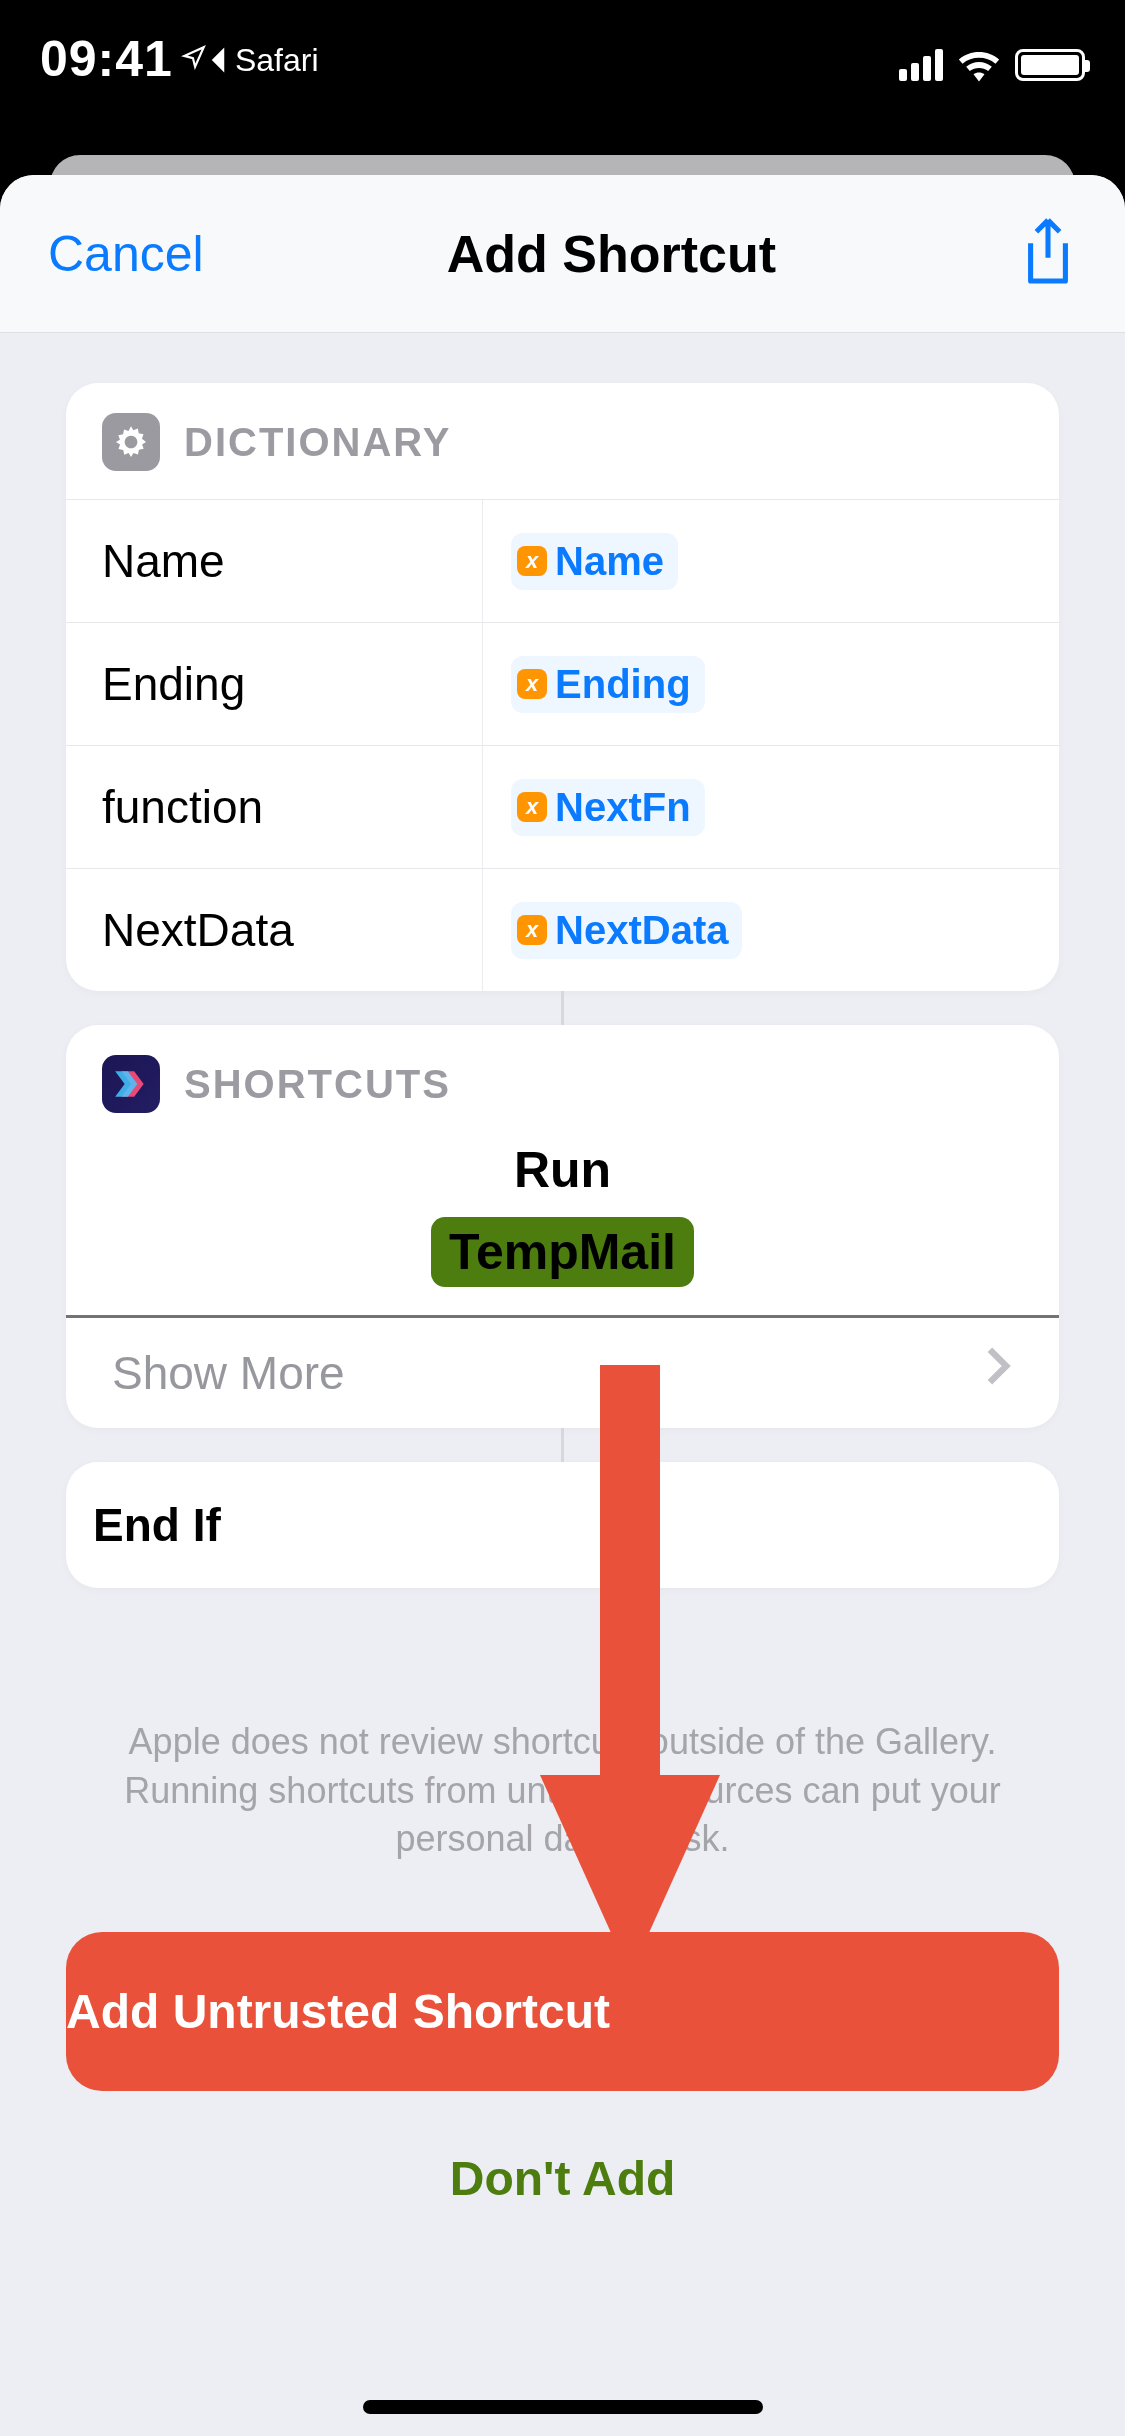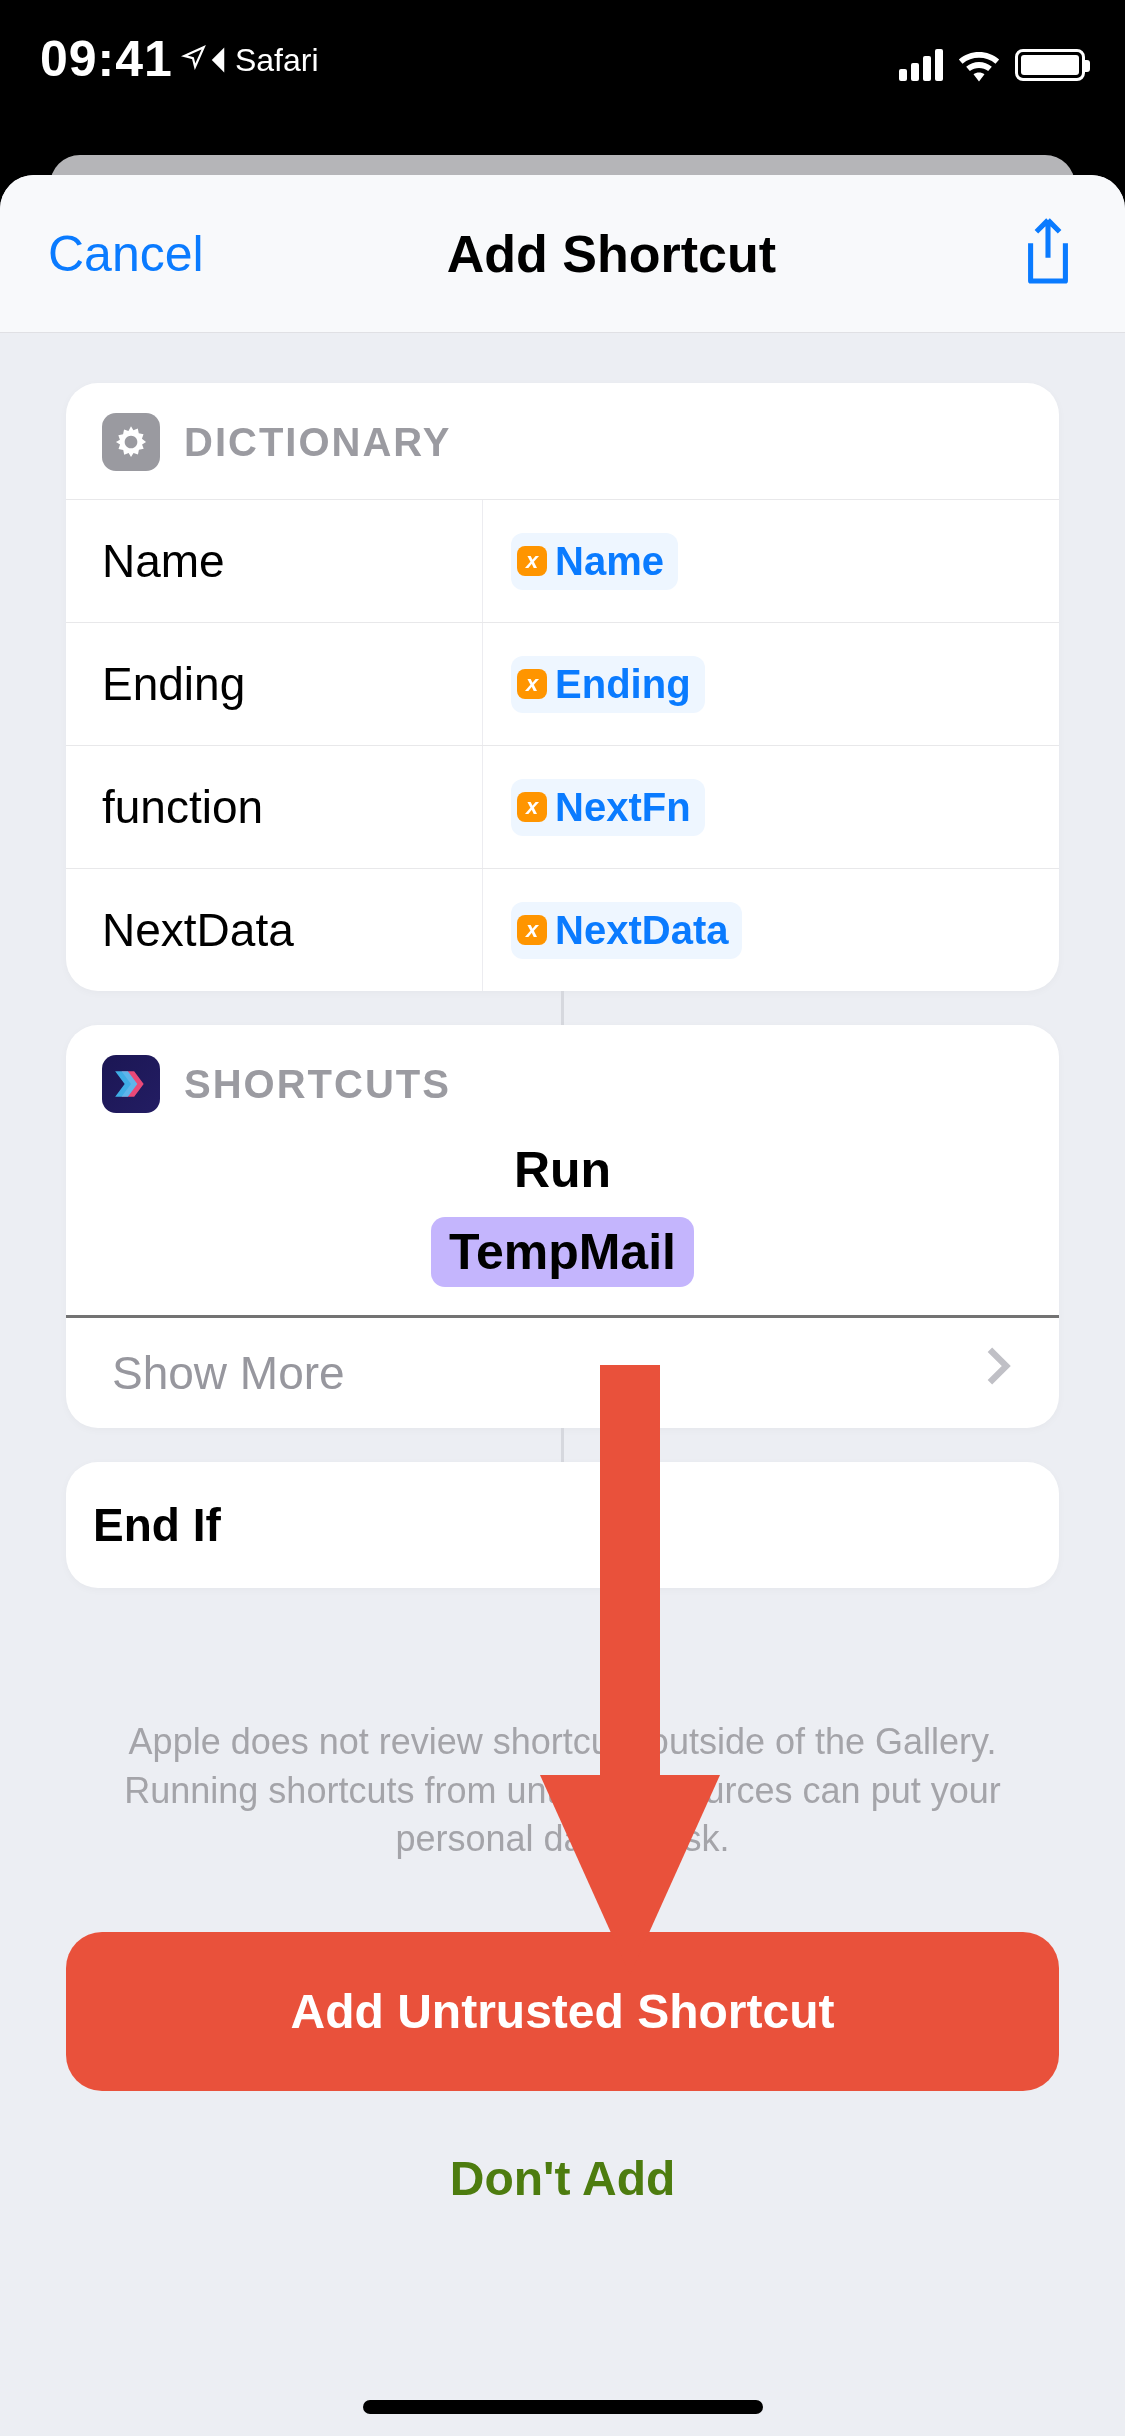--- a/index.html
+++ b/index.html
@@ -131,21 +131,21 @@
       border-radius: 8px;
       display:flex; align-items:center; justify-content:center;
       font-style: italic;
     }
     .var-name { color: #0a7bff; font-size: 40px; font-weight: 600; }
     
     .connector { width: 3px; height: 34px; background: #d6d8de; margin: 0 auto; }
     
     .run-row { padding: 18px 36px 28px 36px; font-size: 50px; display:flex; align-items:center; gap:18px;flex-direction:column;}
     .run-word { font-weight: 700; }
-    .run-chip { background:#c4b5fd; border-radius: 14px; padding: 6px 18px; font-weight: 700; }
+    .run-chip { background:#4d7c0f; border-radius: 14px; padding: 6px 18px; font-weight: 700; }
     .show-more-row {
       border-top: 3px solid #737373;
       padding: 28px 46px;
       display:flex; align-items:flex-start; justify-content:space-between;
     }
     .show-more-label { color:#97979e; font-size:46px; }
     .chev svg { width: 28px; height: 40px; }
     
     .endif-card {
       background:#fff; border-radius: 32px; padding: 36px 27px; margin-top:0;
@@ -160,21 +160,20 @@
       line-height: 1.35;
       font-weight: 500;
       margin-top: 130px;
       padding: 0 10px;
     }
     .add-btn {
       background: #e9513b;
       color: #fff;
       font-size: 48px;
       font-weight: 600;
-      text-align: center;
       border-radius: 36px;
       padding: 52px 0;
       margin-top: 68px;
     }
     .dont-btn {
       color: #4d7c0f;
       font-size: 48px;
       font-weight: 600;
       text-align: center;
       margin-top: 60px;

